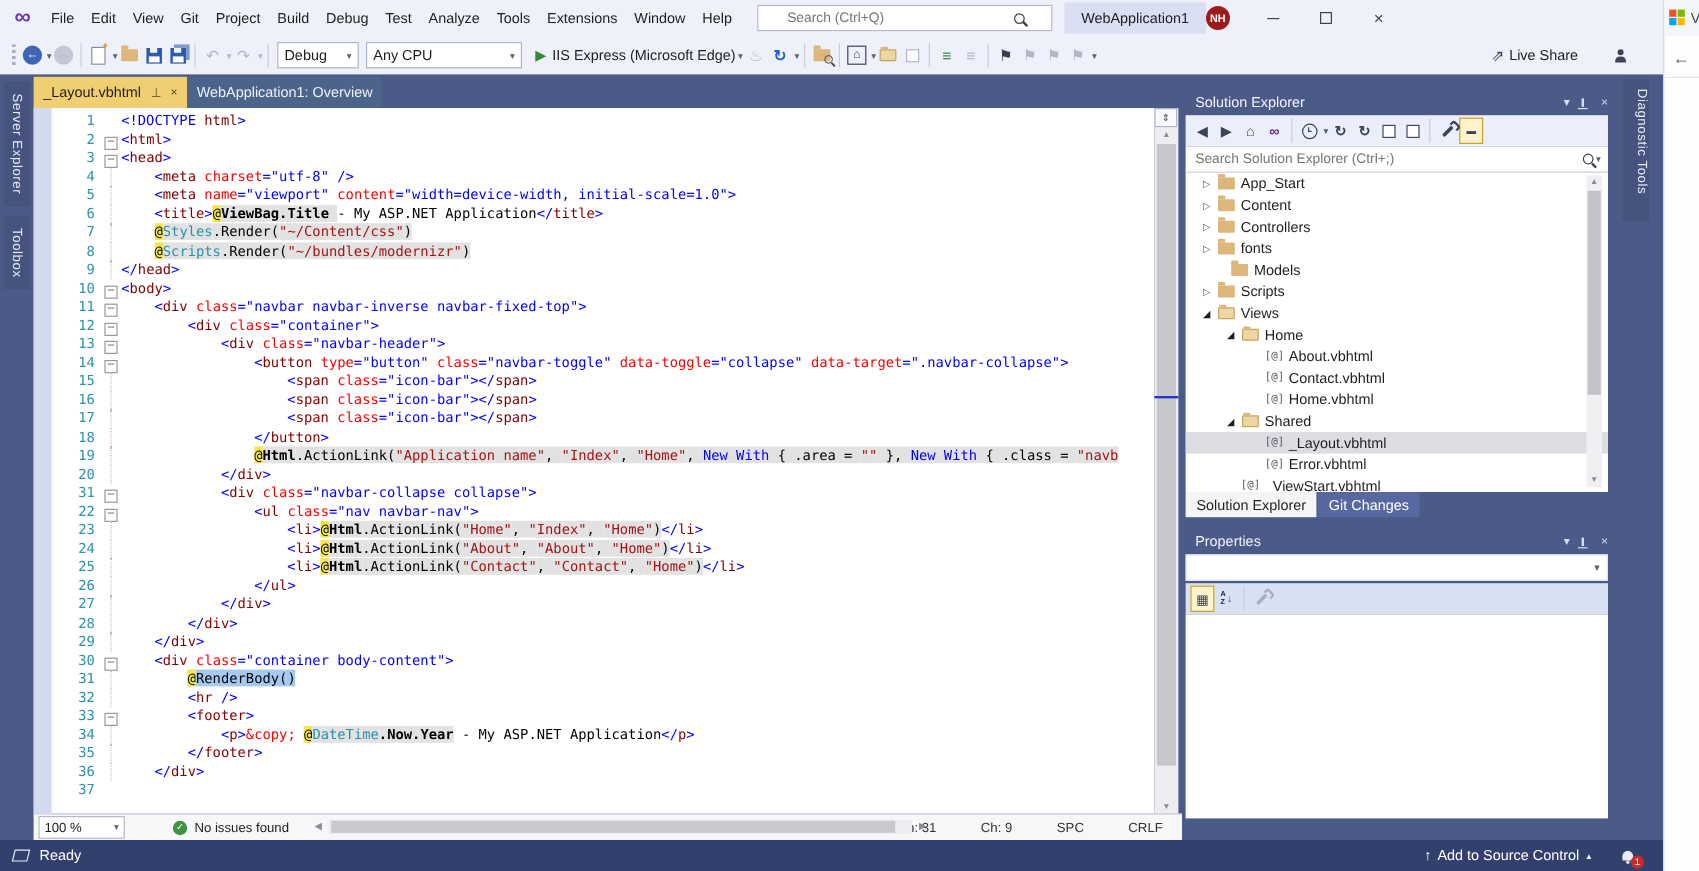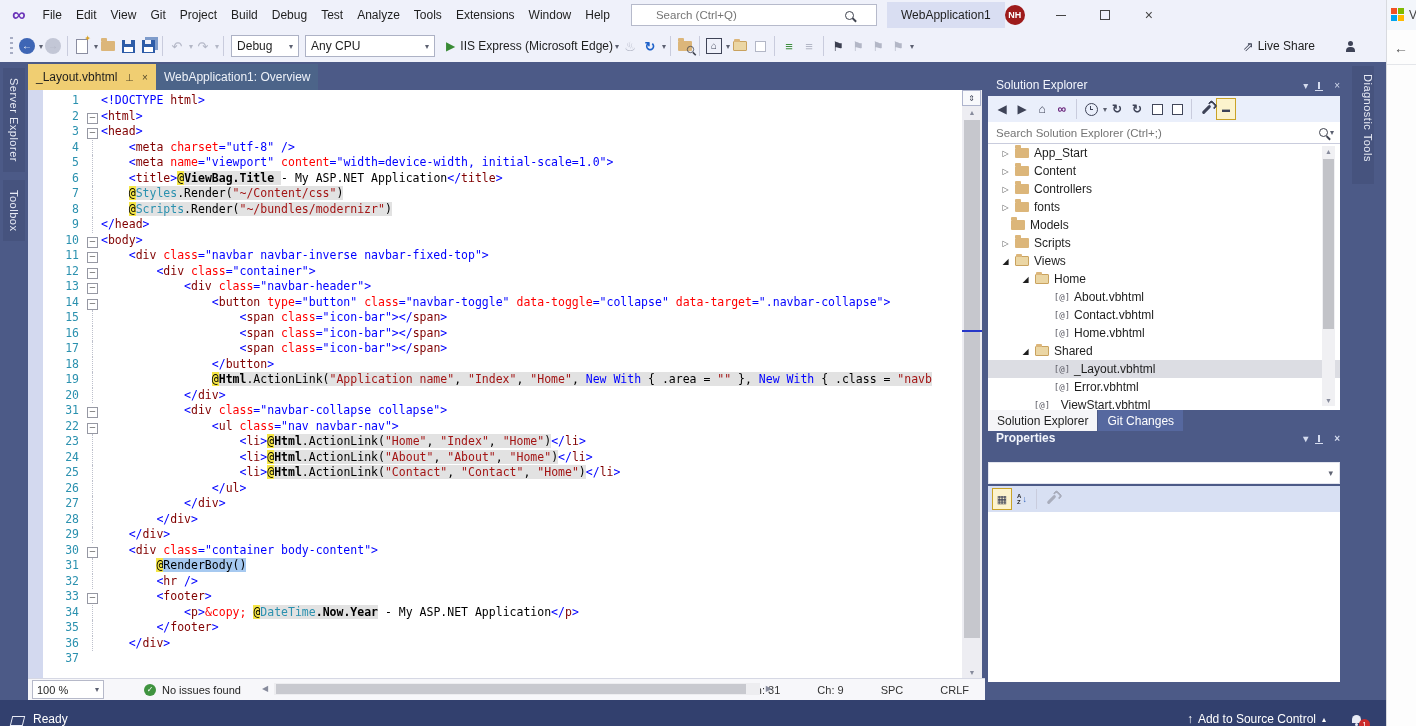--- a/index.html
+++ b/index.html
@@ -127,30 +127,30 @@
   .tico{width:18px;flex:none;display:flex;justify-content:center;}
   .razoric{font-size:9px;color:#5C5C66;font-family:"DejaVu Sans Mono",monospace;}
   .tlabel{margin-left:3px;}
   #se-vsb{position:absolute;left:1322px;top:146px;width:13px;height:260px;background:#F0F0F3;}
   #se-vsb .sarrow{width:13px;}
   #se-vsb .vthumb{left:1px;width:11px;background:#C2C3C8;}
   #se-tabs{left:988px;top:410px;width:352px;height:21px;display:flex;align-items:stretch;gap:1px;}
   .paneltab{font-size:12px;display:flex;align-items:center;padding:0 9px;}
   .paneltab.active{background:#F5F5F8;color:#1E1E1E;}
   .paneltab.gitc{background:#56689F;color:#fff;}
-  #props-title{left:996px;top:429px;width:344px;height:18px;font-weight:bold;}
+  #props-title{left:996px;top:442px;width:344px;height:18px;}
   #props-combo{left:988px;top:462px;width:352px;height:22px;background:#fff;display:flex;align-items:center;box-sizing:border-box;border:1px solid #E3E5EE;}
   #props-combo .dda{margin-left:auto;margin-right:6px;color:#5F6372;font-size:9px;}
   #props-toolbar{left:988px;top:486px;width:352px;height:26px;background:#D8E0F3;display:flex;align-items:center;padding-left:4px;box-sizing:border-box;}
   .azicon{display:inline-flex;flex-direction:column;font-size:6px;line-height:6px;color:#1E1E1E;font-weight:bold;}
   .azdn{color:#2C5FB8;font-size:9px;margin-left:1px;}
   #props-body{left:988px;top:512px;width:352px;height:170px;background:#fff;}
   #diagtab{left:1352px;top:66px;width:22px;height:118px;padding:8px 0;box-sizing:border-box;}
   
-  #statusbar{left:0;top:700px;width:1386px;height:26px;background:#32406E;display:flex;align-items:flex-end;color:#fff;font-size:12px;}
+  #statusbar{left:0;top:700px;width:1386px;height:26px;background:#32406E;display:flex;align-items:center;color:#fff;font-size:12px;}
   .readyico{width:11px;height:8px;border:1px solid #E8EBF5;transform:skewX(-14deg);margin:0 9px 0 11px;}
   .sbright{margin-left:auto;display:flex;align-items:center;margin-right:14px;}
   .bell{width:9px;height:8px;background:#E8EBF5;border-radius:5px 5px 0 0;position:relative;display:inline-block;margin-left:26px;}
   .bell::after{content:'';position:absolute;left:3px;bottom:-3px;width:3px;height:3px;border-radius:50%;background:#E8EBF5;}
   .badge{position:relative;left:-2px;top:5px;background:#CC2B2B;color:#fff;font-size:8px;min-width:11px;height:11px;border-radius:50%;
          display:inline-flex;align-items:center;justify-content:center;}
   
   #sidewin{left:1386px;top:0;width:30px;height:726px;background:#FDFDFD;border-left:1px solid #D8DADF;box-sizing:border-box;}
   #sidewin .topband{position:absolute;left:0;top:0;width:30px;height:30px;background:#F3F6FB;}
   .winlogo{position:absolute;left:4px;top:8px;width:13px;height:13px;display:grid;grid-template-columns:6px 6px;grid-template-rows:6px 6px;gap:1px;}
@@ -590,21 +590,21 @@
       </span>
       <span class="tlabel">Controllers</span>
     </div>
     <div class="trow" style="padding-left: 10px;">
       <span class="texp">▷</span>
       <span class="tico">
         <span class="folder"></span>
       </span>
       <span class="tlabel">fonts</span>
     </div>
-    <div class="trow" style="padding-left: 6px;">
+    <div class="trow" style="padding-left: 21px;">
       <span class="texp"></span>
       <span class="tico">
         <span class="folder"></span>
       </span>
       <span class="tlabel">Models</span>
     </div>
     <div class="trow" style="padding-left: 10px;">
       <span class="texp">▷</span>
       <span class="tico">
         <span class="folder"></span>

